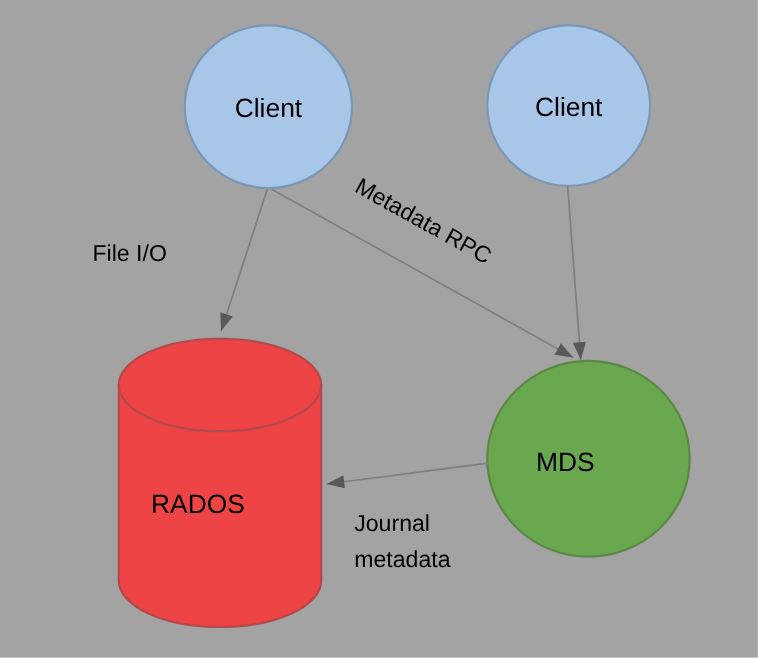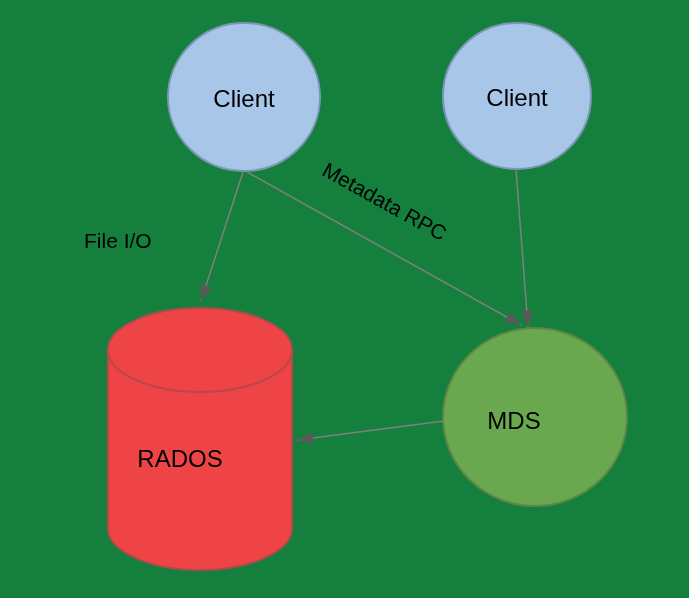--- a/index.html
+++ b/index.html
@@ -4,21 +4,21 @@
 <style>
   html, body {
     margin: 0;
     padding: 0;
     background: #ffffff;
   }
   .canvas {
     position: relative;
     width: 689px;
     height: 598px;
-    background: #15803d;
+    background: #a3a3a3;
     font-family: "Liberation Sans", sans-serif;
     overflow: hidden;
   }
   .diagram-svg {
     position: absolute;
     left: 0;
     top: 0;
     width: 689px;
     height: 598px;
   }
@@ -71,18 +71,22 @@
     <line x1="247" y1="172" x2="521" y2="325" stroke-width="1.5" marker-end="url(#arrow)" stroke="#7f7f7f"></line>
     <line x1="516" y1="169" x2="528" y2="327" stroke-width="1.5" marker-end="url(#arrow)" stroke="#7f7f7f"></line>
     <line x1="444" y1="421" x2="297" y2="440" stroke-width="1.5" marker-end="url(#arrow)" stroke="#7f7f7f"></line>
   </svg>
 
   <div class="node-label" style="left:244px; top:99px;">Client</div>
   <div class="node-label" style="left:517px; top:98px;">Client</div>
   <div class="node-label" style="left:180px; top:459px;">RADOS</div>
   <div class="node-label" style="left:514px; top:421px;">MDS</div>
 
-  <div class="edge-label" style="left:84px; top:229px;">File I/O</div>
+  <div class="edge-label" style="left:84px; top:219px;">File I/O</div>
 
   <div class="edge-label rotated" style="left:330px; top:158px;">Metadata RPC</div>
 
+  <div class="edge-label" style="left:322px; top:461px;">
+    <span class="label-line">Journal</span>
+    <span class="label-line">metadata</span>
+  </div>
 
 </div>
 
 </body></html>

